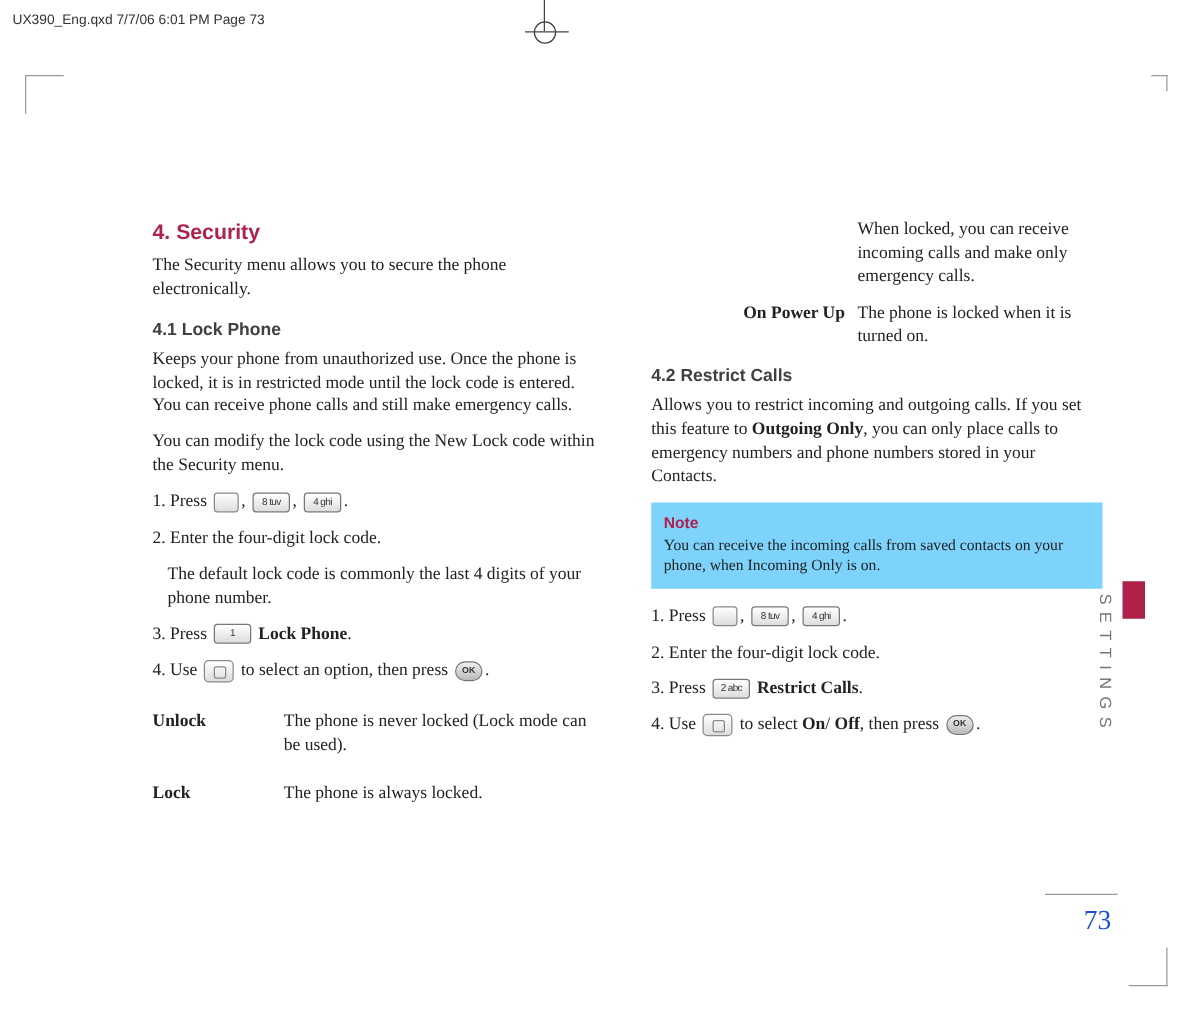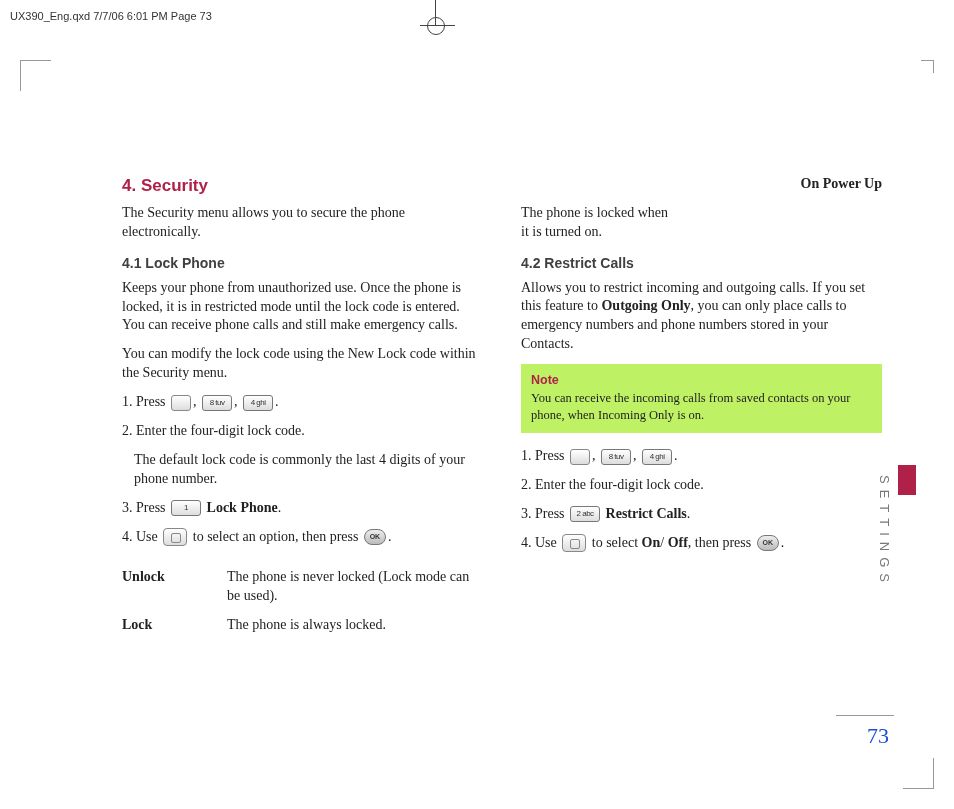--- a/index.html
+++ b/index.html
@@ -110,33 +110,33 @@
   .step {
     margin: 0 0 10px 0;
   }
   .indent {
     margin-left: 12px;
     margin-bottom: 10px;
   }
   .deftable {
     display: grid;
     grid-template-columns: 105px 1fr;
-    row-gap: 10px;
+    row-gap: 20px;
     margin-top: 22px;
   }
   .dt { font-weight: bold; }
   .deftable2 {
     display: grid;
     grid-template-columns: 155px 1fr;
     row-gap: 10px;
     column-gap: 10px;
     margin-bottom: 10px;
   }
   .note-box {
-    background: #bef264;
+    background: #7dd3fc;
     padding: 8px 10px 10px 10px;
     margin: 8px 0 14px 0;
     font-size: 12.5px;
     line-height: 1.3;
   }
   .note-title {
     color: #b0214a;
     font-weight: bold;
     font-family: Arial, sans-serif;
     margin-bottom: 2px;
@@ -287,20 +287,21 @@
       <div class="dt">Unlock</div>
       <div>The phone is never locked (Lock mode can be used).</div>
       <div class="dt">Lock</div>
       <div>The phone is always locked.</div>
     </div>
   </div>
 
   <div class="col">
     <div class="deftable2">
       <div></div>
+      <div>When locked, you can receive incoming calls and make only emergency calls.</div>
       <div class="dt" style="text-align:right">On Power Up</div>
       <div>The phone is locked when it is turned on.</div>
     </div>
 
     <h3 class="sub">4.2 Restrict Calls</h3>
     <p>
       <span>Allows you to restrict incoming and outgoing calls. If you set this feature to </span><b>Outgoing Only</b><span>, you can only place calls to emergency numbers and phone numbers stored in your Contacts.</span>
     </p>
 
     <div class="note-box">

